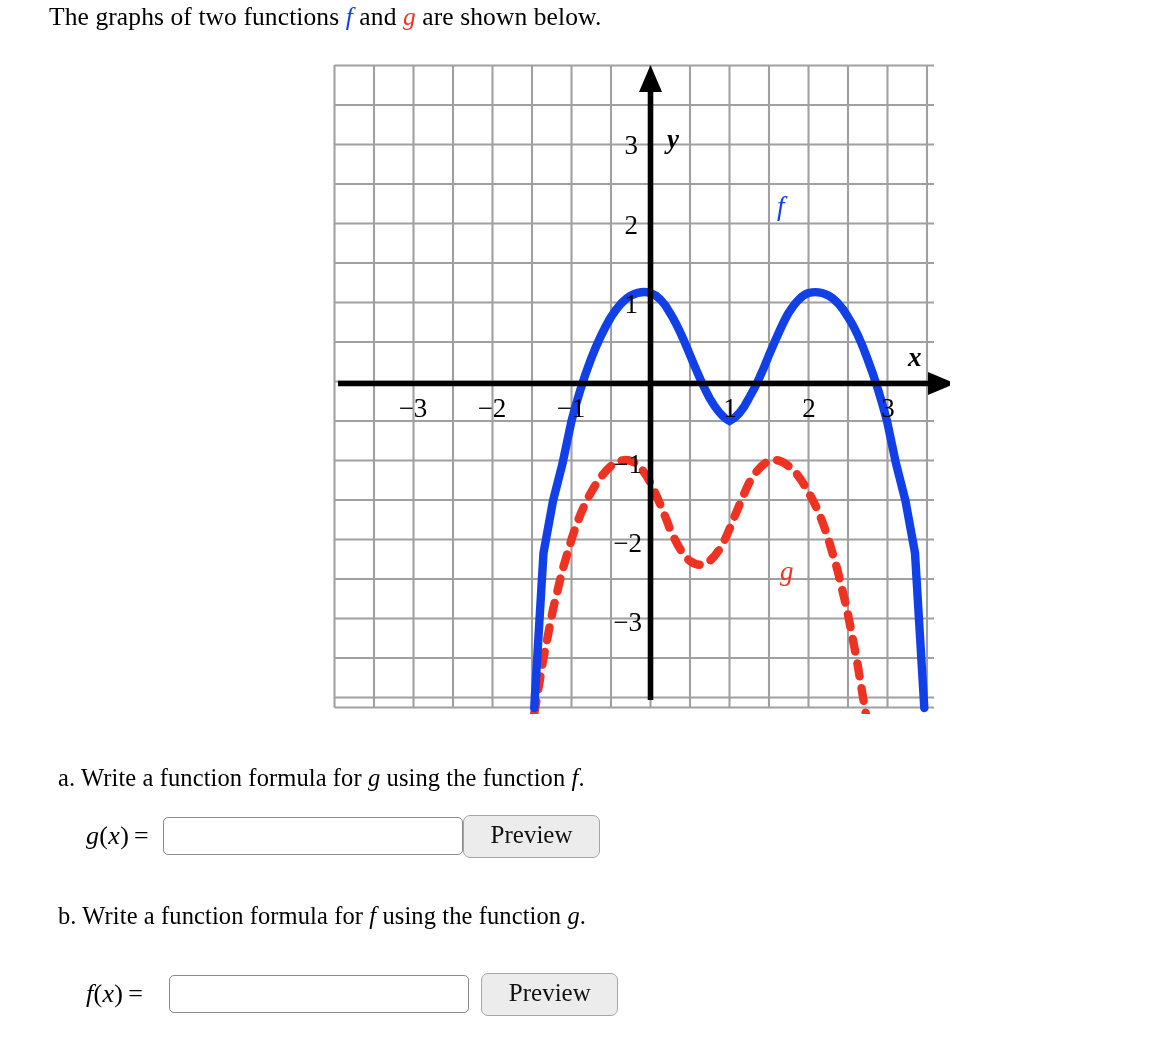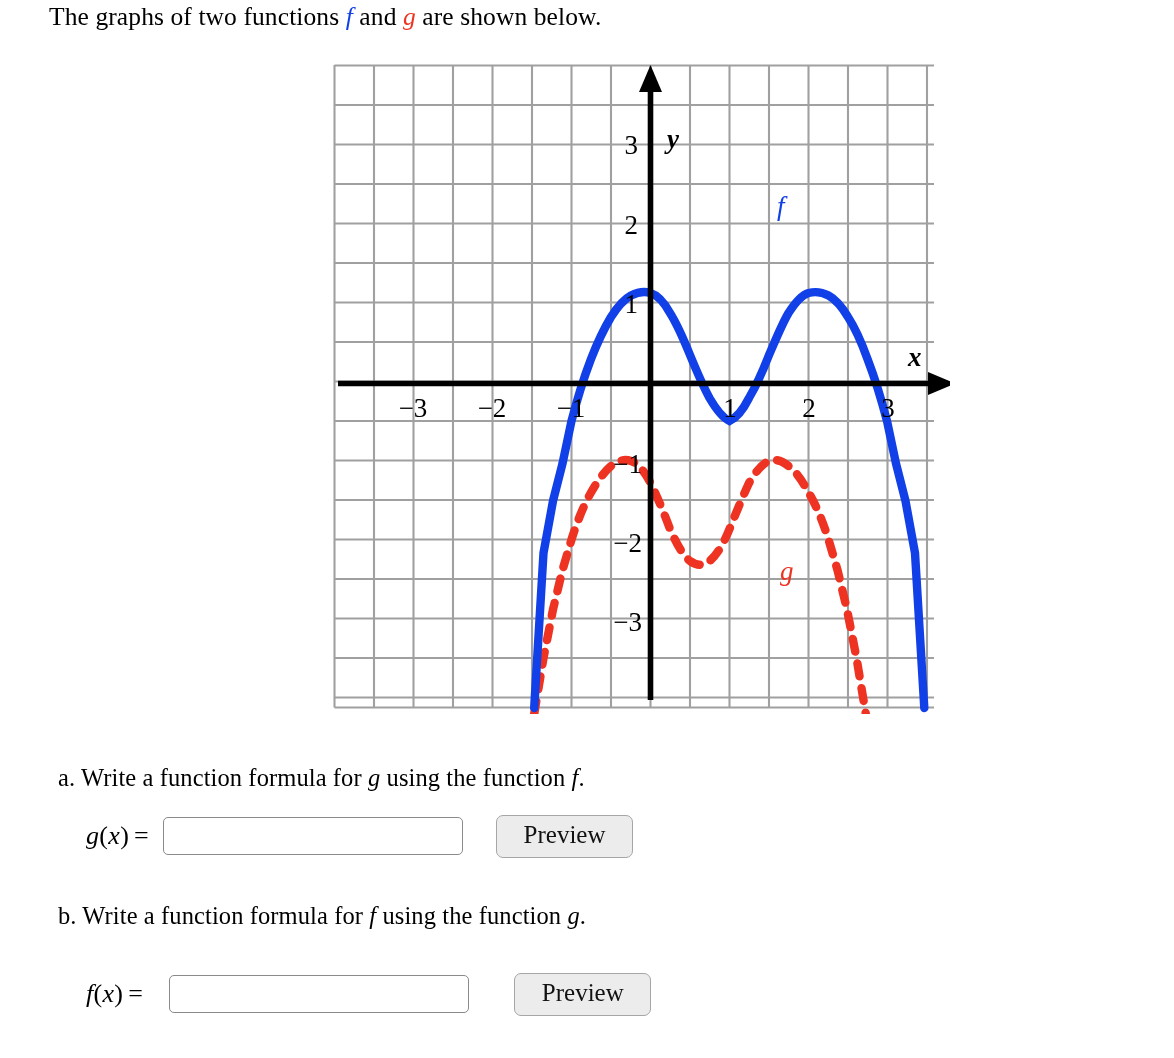--- a/index.html
+++ b/index.html
@@ -82,21 +82,20 @@
     border-radius: 5px;
     background: #ffffff;
     font-family: "Liberation Serif", "DejaVu Serif", serif;
     font-size: 19px;
     padding: 0 8px;
     outline: none;
     color: #000;
   }
 
   .preview-button {
-    margin-left: 33px;
     height: 43px;
     min-width: 137px;
     box-sizing: border-box;
     background: #ececec;
     border: 1.4px solid #a6a6a6;
     border-radius: 7px;
     font-family: "Liberation Serif", "DejaVu Serif", serif;
     font-size: 25px;
     color: #111111;
     cursor: pointer;

